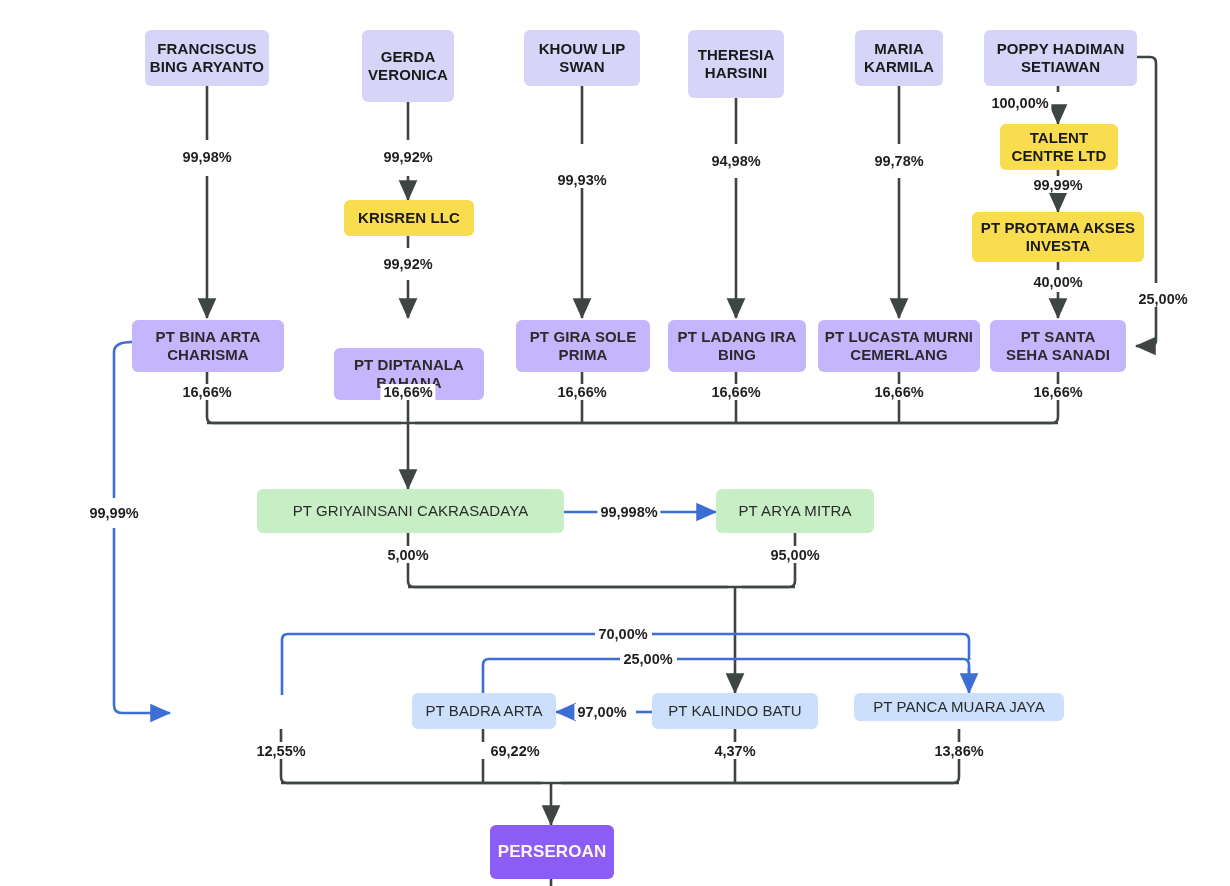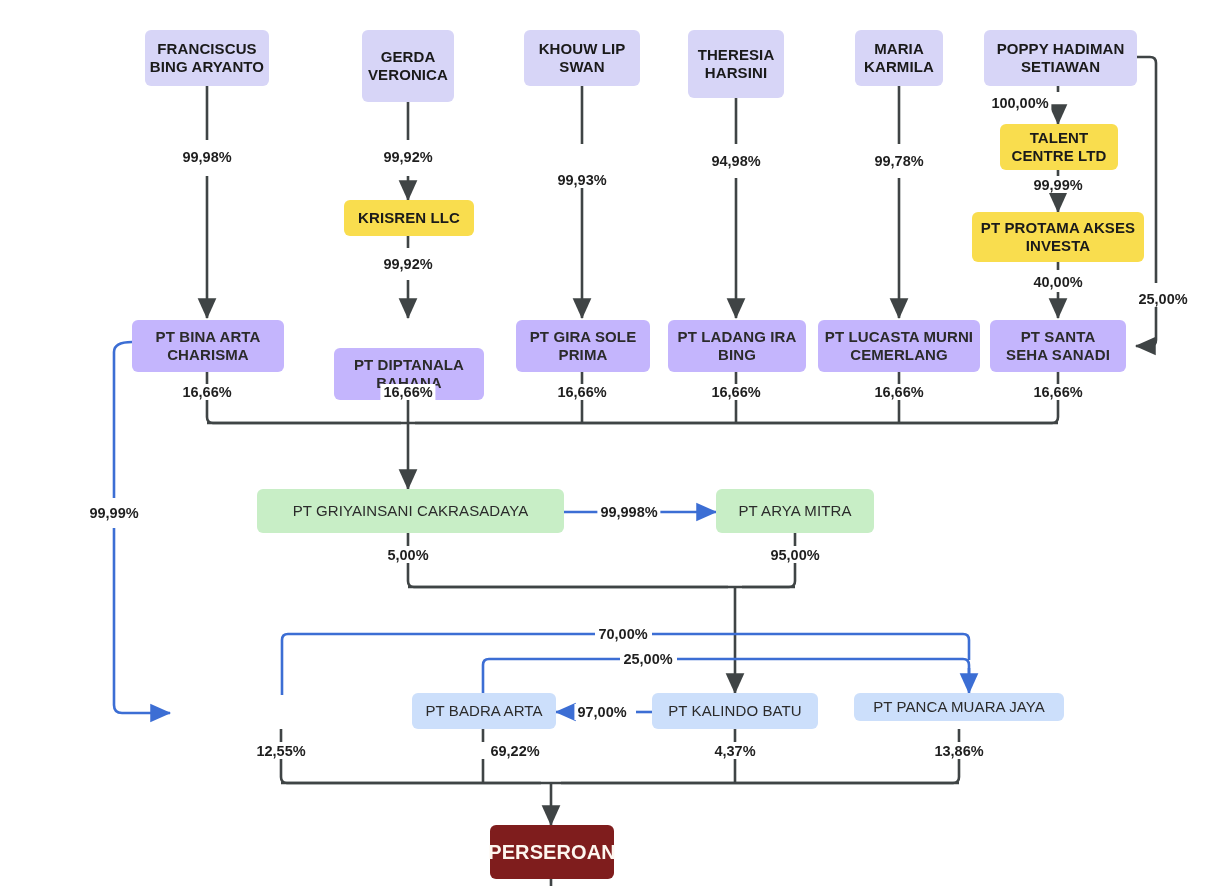--- a/index.html
+++ b/index.html
@@ -7,21 +7,21 @@
   #stage{position:relative;width:1230px;height:886px;background:#ffffff;overflow:hidden;}
   #wires{position:absolute;left:0;top:0;width:1230px;height:886px;}
   .node{position:absolute;box-sizing:border-box;display:flex;align-items:center;justify-content:center;
         text-align:center;border-radius:6px;font-weight:bold;line-height:1.22;letter-spacing:.1px;
         padding:2px 4px;}
   .n-person{background:#d7d5f7;color:#1a1a1a;font-size:15px;justify-content:center;}
   .n-yellow{background:#f9dd4e;color:#1a1a1a;font-size:15px;}
   .n-red{background:#c4b5fd;color:#2b2b2b;font-size:15px;}
   .n-green{background:#c8eec6;color:#2b2b2b;font-size:15px;font-weight:normal;}
   .n-blue{background:#ccdffb;color:#2b2b2b;font-size:15px;font-weight:normal;}
-  .n-orange{background:#7f1d1d;color:#fdf6ef;font-size:20px;}
+  .n-orange{background:#8b5cf6;color:#fdf6ef;font-size:17px;}
   .elabel{position:absolute;font-size:14.5px;font-weight:bold;color:#1f1f1f;white-space:nowrap;
           transform:translate(-50%,-50%);background:#ffffff;padding:0 3px;}
 </style>
 </head>
 <body>
 
 <div id="stage">
 
   <svg id="wires" viewBox="0 0 1230 886">
     <defs>

